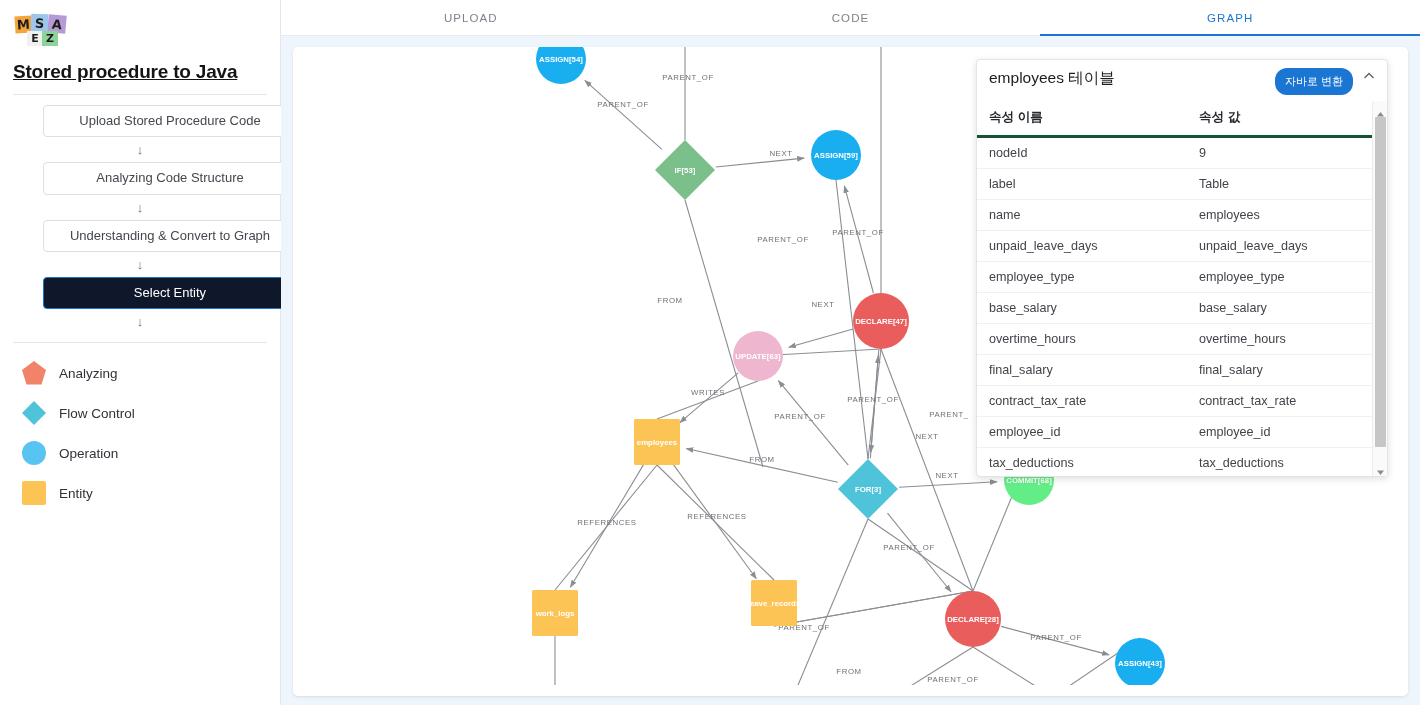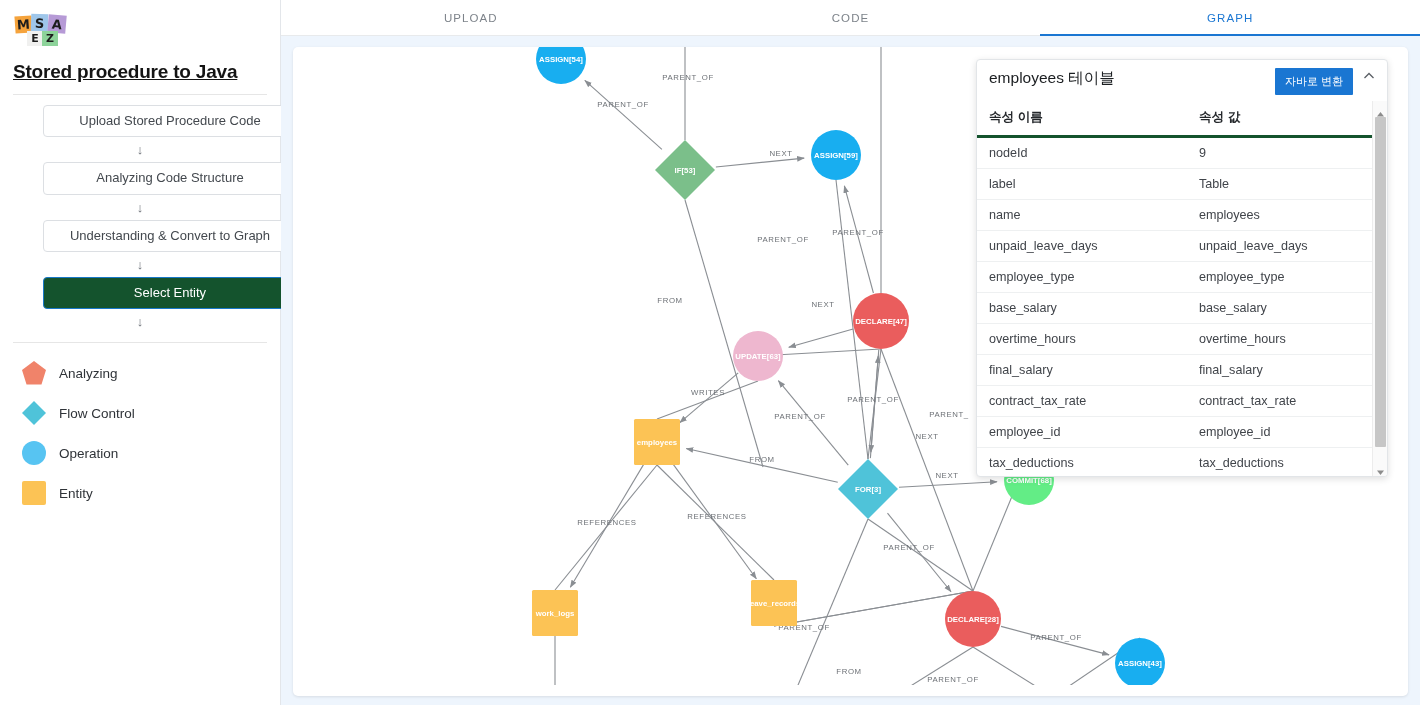--- a/index.html
+++ b/index.html
@@ -43,21 +43,21 @@
   .step-btn {
     display: block; width: 100%;
     border: 1px solid #dcdfe3; border-radius: 4px;
     background: #ffffff; color: #43484e;
     font-size: 13px; font-family: "Liberation Sans", sans-serif;
     padding: 8px 6px; text-align: center; cursor: pointer;
     line-height: 1.1;
     margin-left: 30px;
   }
   .step-btn.active {
-    background: #14532d; border-color: #1878c8; color: #ffffff; text-align: center;
+    background: #0f172a; border-color: #1878c8; color: #ffffff; text-align: center;
   }
   .arrow {
     text-align: center; color: #6b7077; font-size: 13px;
     line-height: 1; margin: 6px 0 6px 0; user-select: none;
   }
 
   #legend { margin-top: 9px; }
   .legend-row { display: flex; align-items: center; height: 40px; }
   .legend-mark { width: 26px; height: 26px; margin-left: 8px; margin-right: 12px; flex: 0 0 26px; position: relative; }
   .legend-label { font-size: 13.5px; color: #2f3338; }
@@ -110,21 +110,21 @@
     background: #ffffff; border: 1px solid #e2e5e8; border-radius: 4px;
     box-shadow: 0 2px 7px rgba(0,0,0,.13);
     overflow: hidden;
   }
   #panel-header {
     display: flex; align-items: flex-start; padding: 8px 10px 7px 12px; gap: 8px;
   }
   #panel-title { font-size: 15.5px; color: #1b1e21; flex: 1 1 auto; }
   #panel-title .pt-name { font-weight: normal; }
   #convert-btn {
-    background: #1a76d2; color: #fff; border: none; border-radius: 1px;
+    background: #1a76d2; color: #fff; border: none; border-radius: 12px;
     font-size: 11px; padding: 6px 10px; cursor: pointer; white-space: nowrap;
     font-family: "Liberation Sans", sans-serif;
   }
   #collapse-icon { width: 16px; height: 16px; cursor: pointer; flex: 0 0 16px; }
 
   #panel-body { position: absolute; left: 0; right: 0; top: 41px; bottom: 0; overflow: hidden; }
   table.attrs { width: 100%; border-collapse: collapse; table-layout: fixed; }
   table.attrs th {
     text-align: left; font-size: 12.6px; color: #25282c; font-weight: bold;
     padding: 8px 12px 9px 12px; border-bottom: 3px solid #14532d; background: #fff;

